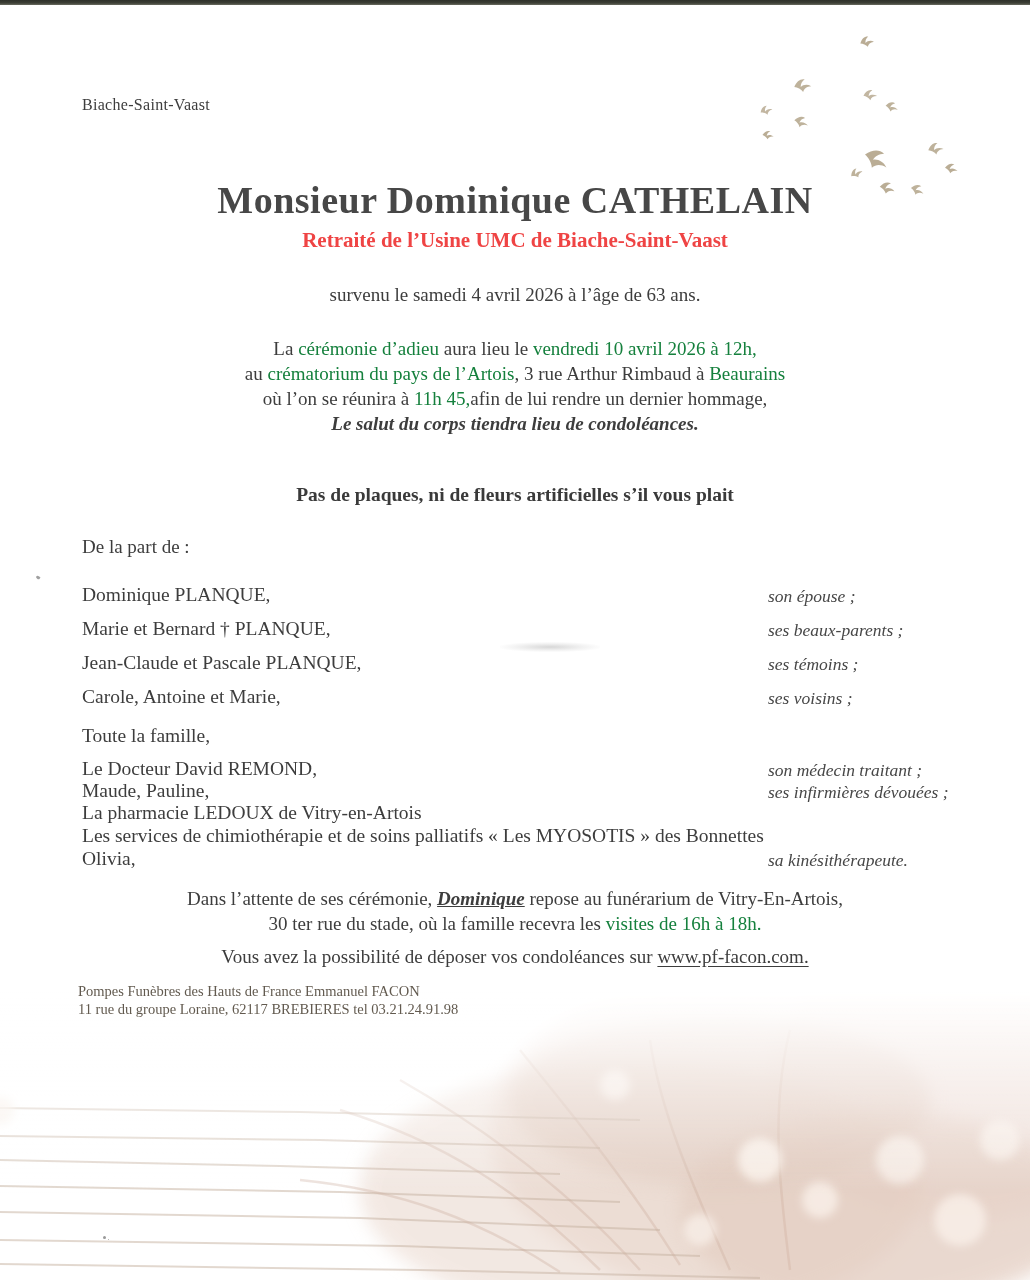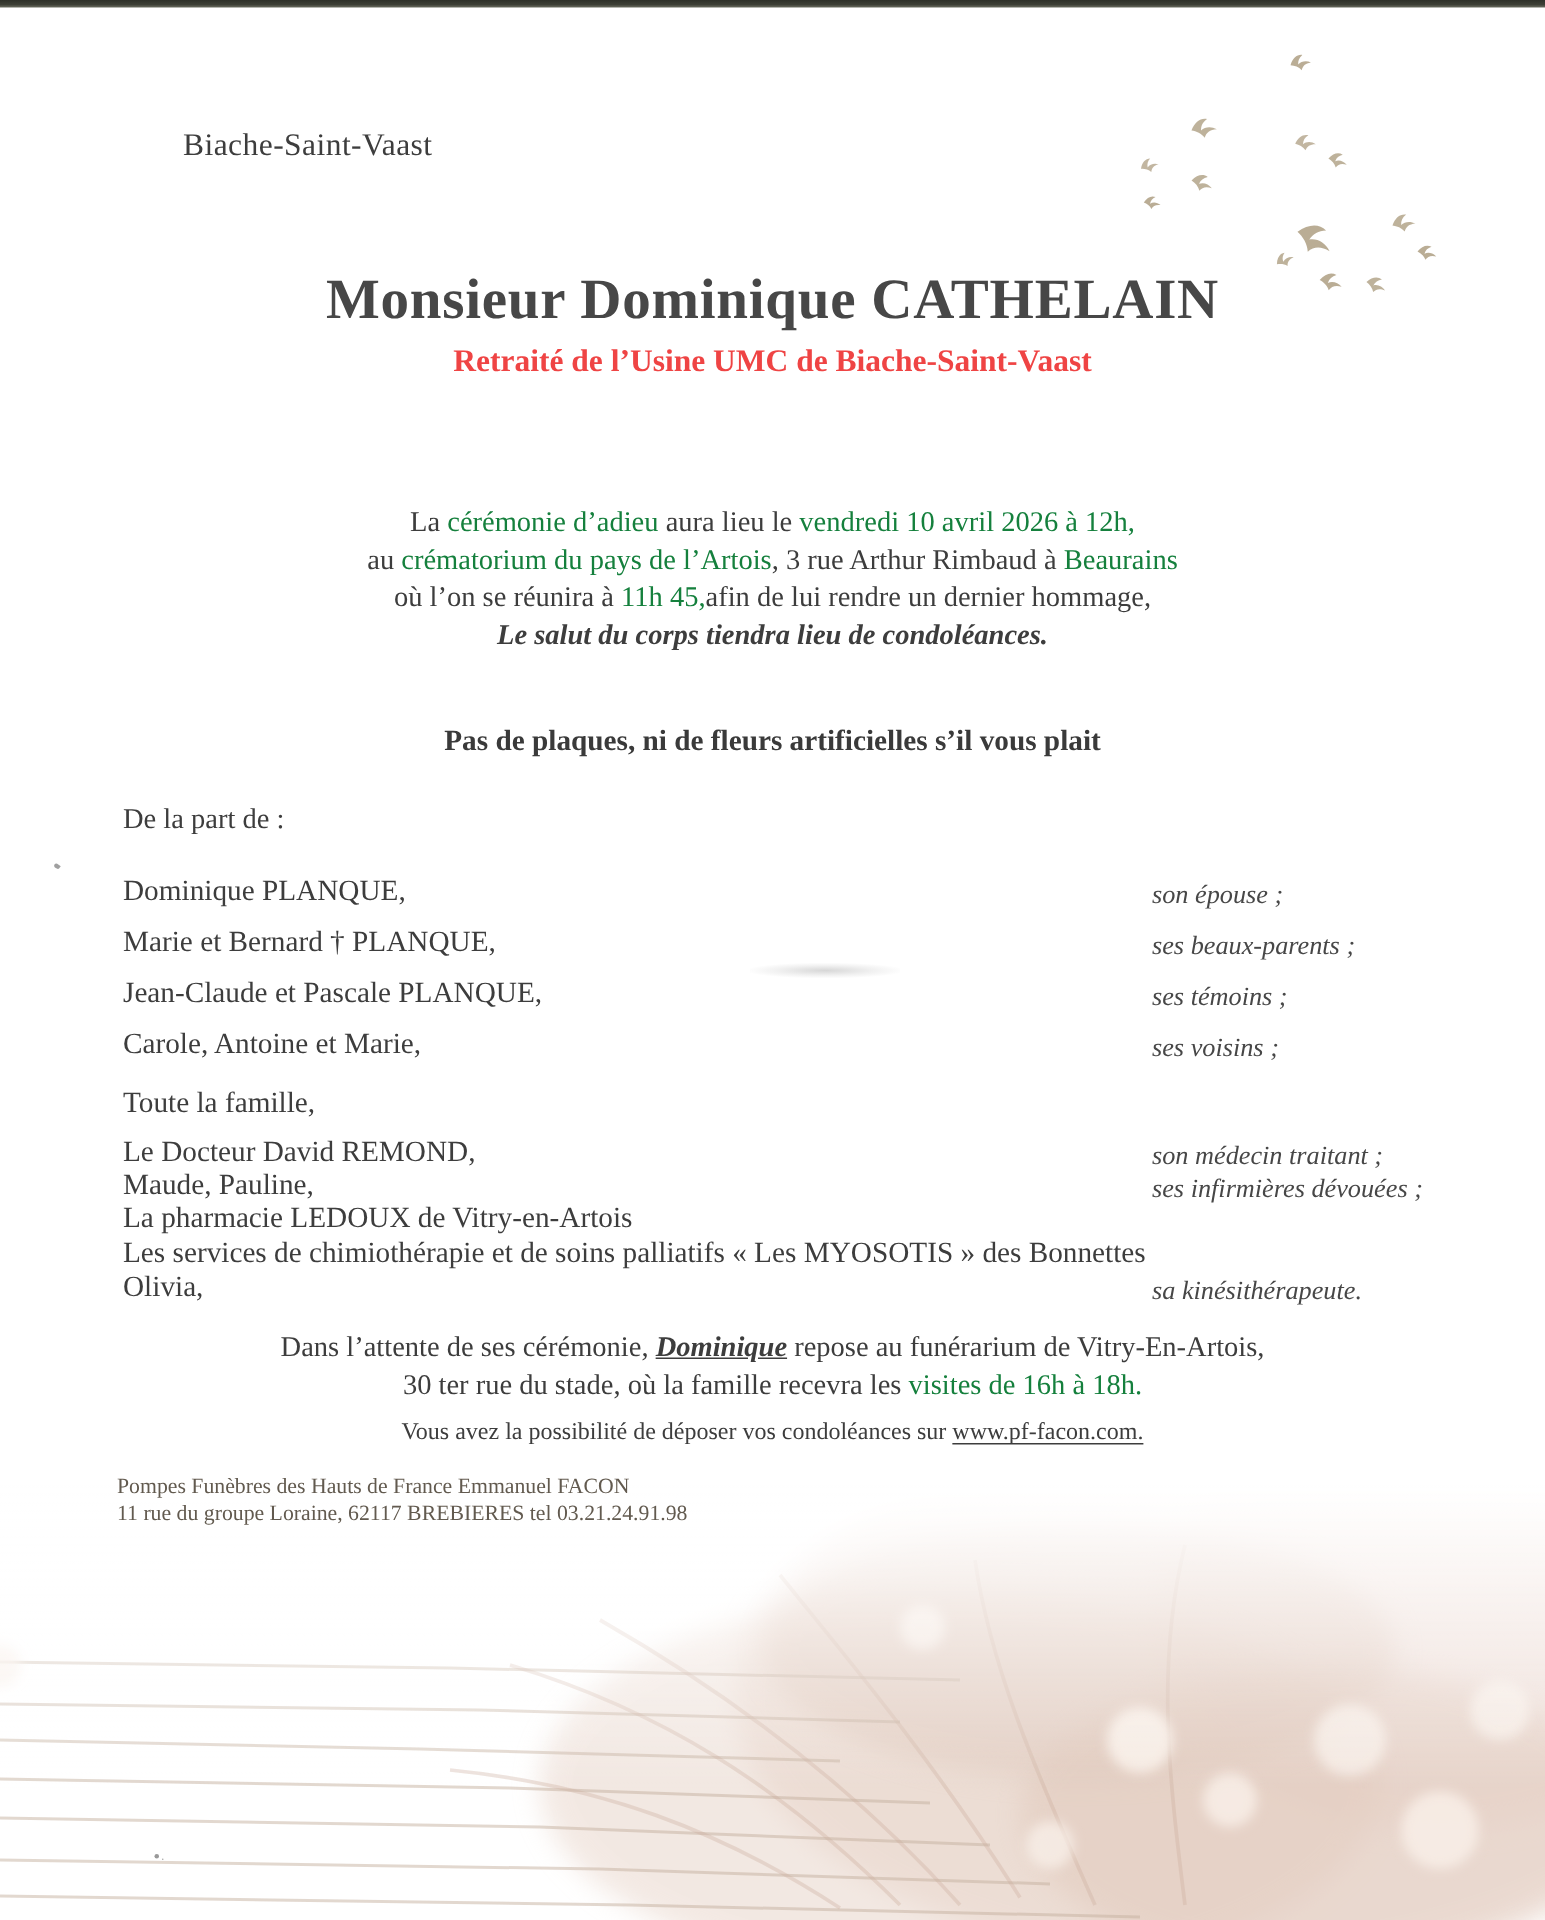--- a/index.html
+++ b/index.html
@@ -7,37 +7,37 @@
     position:relative;
     width:1030px;height:1280px;
     background:#ffffff;
     font-family:"Liberation Serif", serif;
     color:#3d3d3d;
     overflow:hidden;
   }
   .scan-edge{position:absolute;top:0;left:0;right:0;height:5px;
     background:linear-gradient(to bottom,#2e3029 0%,#3d3f36 60%,#6a6c60 100%);}
   .centered{position:absolute;left:0;width:100%;text-align:center;}
-  .city{position:absolute;left:82px;top:84px;font-size:21px;letter-spacing:.3px;margin-left:40px;}
+  .city{position:absolute;left:82px;top:96px;font-size:16px;letter-spacing:.3px;}
   .intro{top:134px;font-size:19px;}
   .deceased-name{top:178px;font-size:38px;font-weight:bold;color:#474747;letter-spacing:.5px;}
   .deceased-subtitle{top:228px;font-size:21px;font-weight:bold;color:#ef4444;}
   .death-line{top:284px;font-size:19px;}
   .ceremony{top:336px;font-size:19px;line-height:25px;}
   .ceremony .it{font-style:italic;font-weight:bold;text-align:center;}
   .no-flowers{top:484px;font-size:19.5px;font-weight:bold;color:#3a3a3a;}
   .part-heading{position:absolute;left:82px;top:536px;font-size:19px;}
   .family{position:absolute;left:82px;top:0;width:900px;}
   .family-row{position:absolute;left:0;width:900px;font-size:19.5px;white-space:nowrap;}
   .family-row .relation{
     position:absolute;left:686px;top:2px;
     font-style:italic;font-size:17.5px;color:#474747;white-space:nowrap;}
   .wait-line{font-size:19px;}
   .wait-line .bi{font-style:italic;font-weight:bold;text-decoration:underline;}
-  .condolences{top:946px;font-size:16px;}
+  .condolences{top:946px;font-size:19px;}
   .condolences a{color:#3d3d3d;text-decoration:underline;text-underline-offset:3px;}
   .footer{position:absolute;left:78px;top:982px;font-size:14.5px;line-height:18px;color:#625a4f;}
   b{font-weight:normal;color:#15803d;}
 
   .birds{position:absolute;left:740px;top:22px;}
   .smudge{position:absolute;left:500px;top:642px;width:100px;height:10px;
     background:radial-gradient(ellipse at center,rgba(140,140,140,.35) 0%,rgba(160,160,160,.15) 45%,transparent 75%);}
   .speck-a{position:absolute;left:36px;top:576px;width:4px;height:3px;background:#6d6d6d;opacity:.65;border-radius:50% 0 50% 50%;transform:rotate(35deg);}
   .speck-b{position:absolute;left:103px;top:1236px;width:3px;height:3px;background:#555;opacity:.6;border-radius:50%;box-shadow:4px 2px 0 -1px #666;}
   .watermark{position:absolute;left:0;bottom:0;width:1030px;height:290px;pointer-events:none;}
@@ -118,20 +118,21 @@
         <circle cx="860, " cy="120" r="14" opacity="0.7"></circle>
         <circle cx="615" cy="95" r="15" opacity="0.75"></circle>
       </g>
     </svg>
     <div class="watermark-fade"></div>
   </div>
 
   <div class="city">Biache-Saint-Vaast</div>
   <div class="centered deceased-name">Monsieur Dominique CATHELAIN</div>
   <div class="centered deceased-subtitle">Retraité de l’Usine UMC de Biache-Saint-Vaast</div>
+  <div class="centered death-line">survenu le samedi 4 avril 2026 à l’âge de 63 ans.</div>
 
   <div class="centered ceremony">
     <div><span>La </span><b>cérémonie d’adieu</b><span> aura lieu le </span><b>vendredi 10 avril 2026 à 12h,</b></div>
     <div><span>au </span><b>crématorium du pays de l’Artois</b><span>, 3 rue Arthur Rimbaud à </span><b>Beaurains</b></div>
     <div><span>où l’on se réunira à </span><b>11h 45,</b><span>afin de lui rendre un dernier hommage,</span></div>
     <div class="it">Le salut du corps tiendra lieu de condoléances.</div>
   </div>
 
   <div class="centered no-flowers">Pas de plaques, ni de fleurs artificielles s’il vous plait</div>
 

